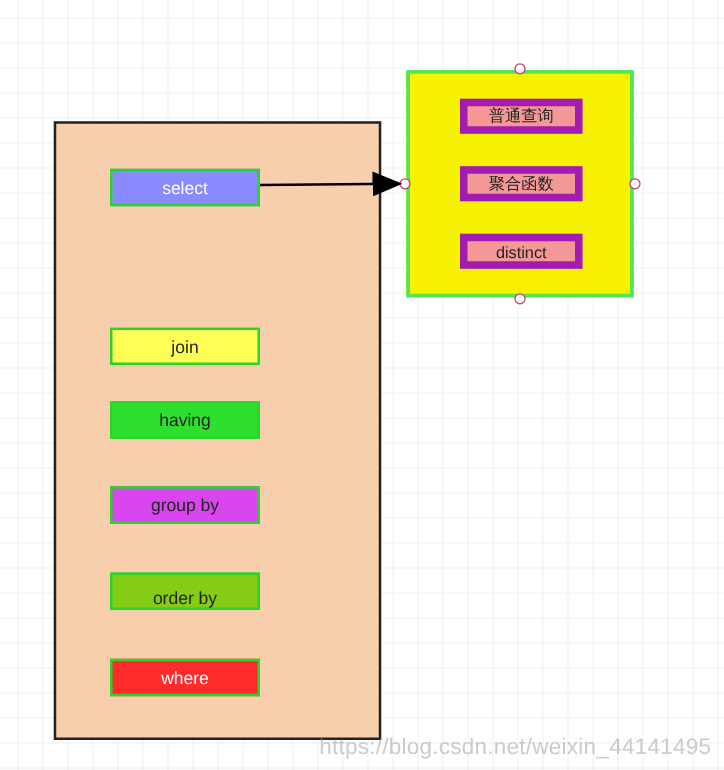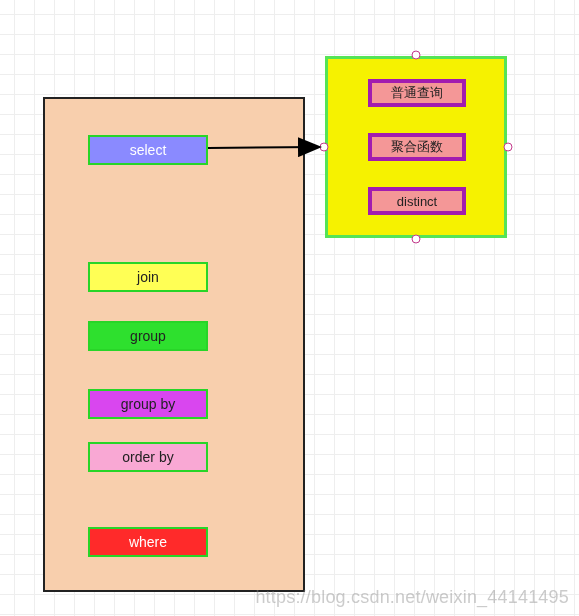--- a/index.html
+++ b/index.html
@@ -54,21 +54,21 @@
     border: 2px solid #28d528;
     text-align: center;
   }
   .rbox {
     position: absolute;
     width: 98px;
     height: 28px;
     display: flex;
     align-items: center;
     justify-content: center;
-    border: 4px solid #a21caf;
+    border: 6px solid #a21caf;
     background: #f49797;
     color: #222;
     font-size: 13px;
   }
   .handle {
     position: absolute;
     width: 9px;
     height: 9px;
     background: #fff;
     border: 1px solid #c23a8b;
@@ -81,26 +81,26 @@
 <body>
 
 <div class="left-panel">
   <div class="box" style="left:43px; top:36px;  background:#8a8aff; color:#fff;">
       <span>select</span>
     </div>
   <div class="box" style="left:43px; top:163px; background:#ffff55; color:#222;">
       <span>join</span>
     </div>
   <div class="box" style="left:43px; top:222px; background:#2ee02e; color:#222;">
-      <span>group</span>
+      <span>having</span>
     </div>
   <div class="box" style="left:43px; top:290px; background:#d946ef; color:#222;">
       <span>group by</span>
     </div>
-  <div class="box" style="left:43px; top:343px; background:#f9a8d4; color:#222;">
+  <div class="box" style="left:43px; top:359px; background:#84cc16; color:#222;align-items:flex-end;">
       <span>order by</span>
     </div>
   <div class="box" style="left:43px; top:428px; background:#ff2a2a; color:#fff;">
       <span>where</span>
     </div>
 </div>
 
 <div class="right-panel">
   <div class="rbox" style="left:40px; top:20px;">
       <span>普通查询</span>

